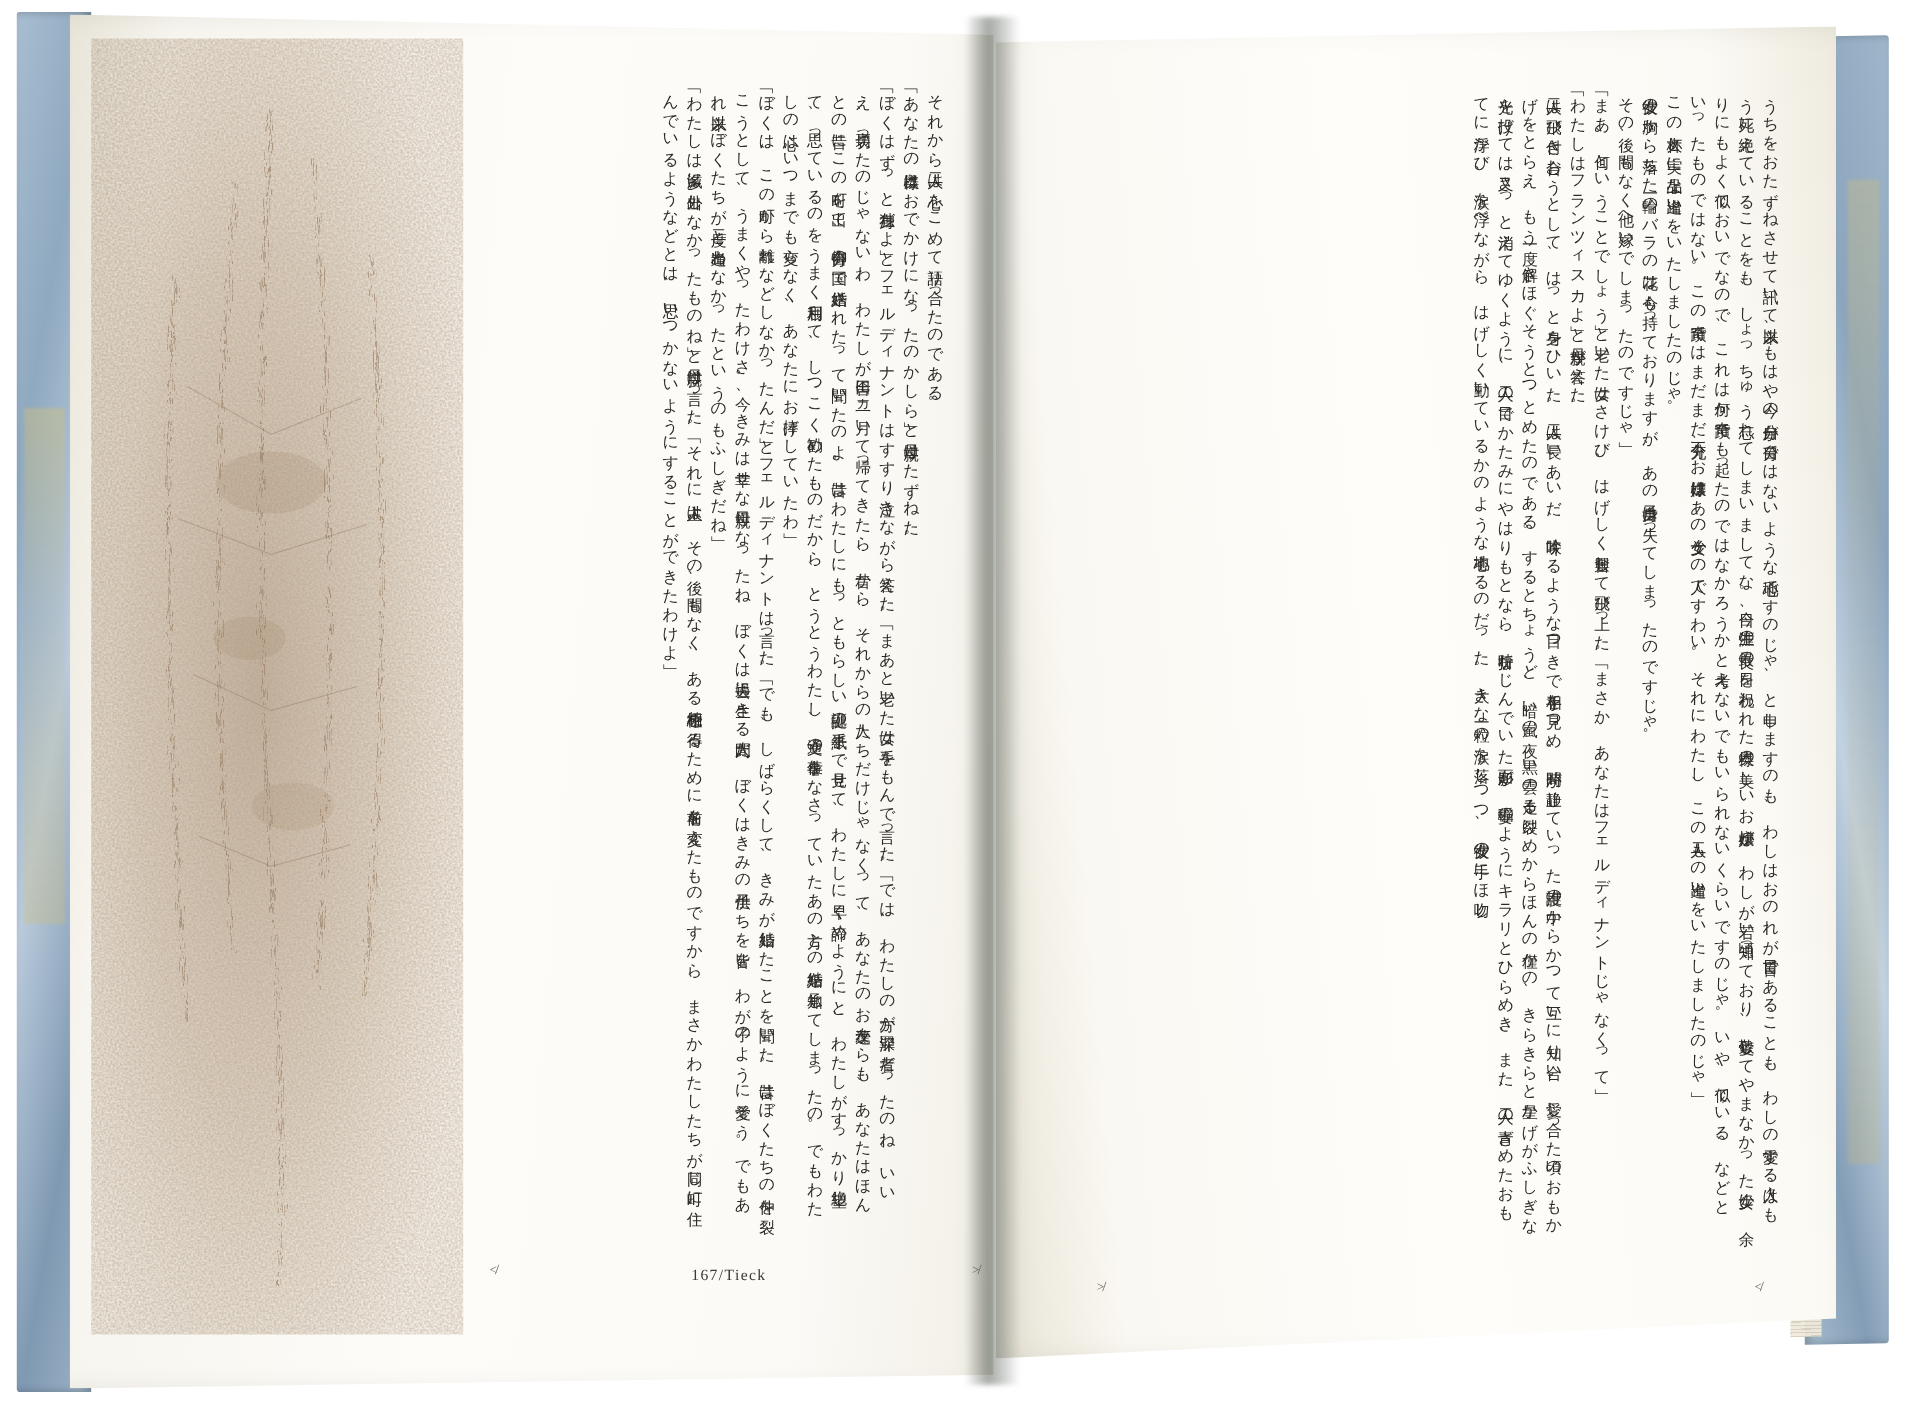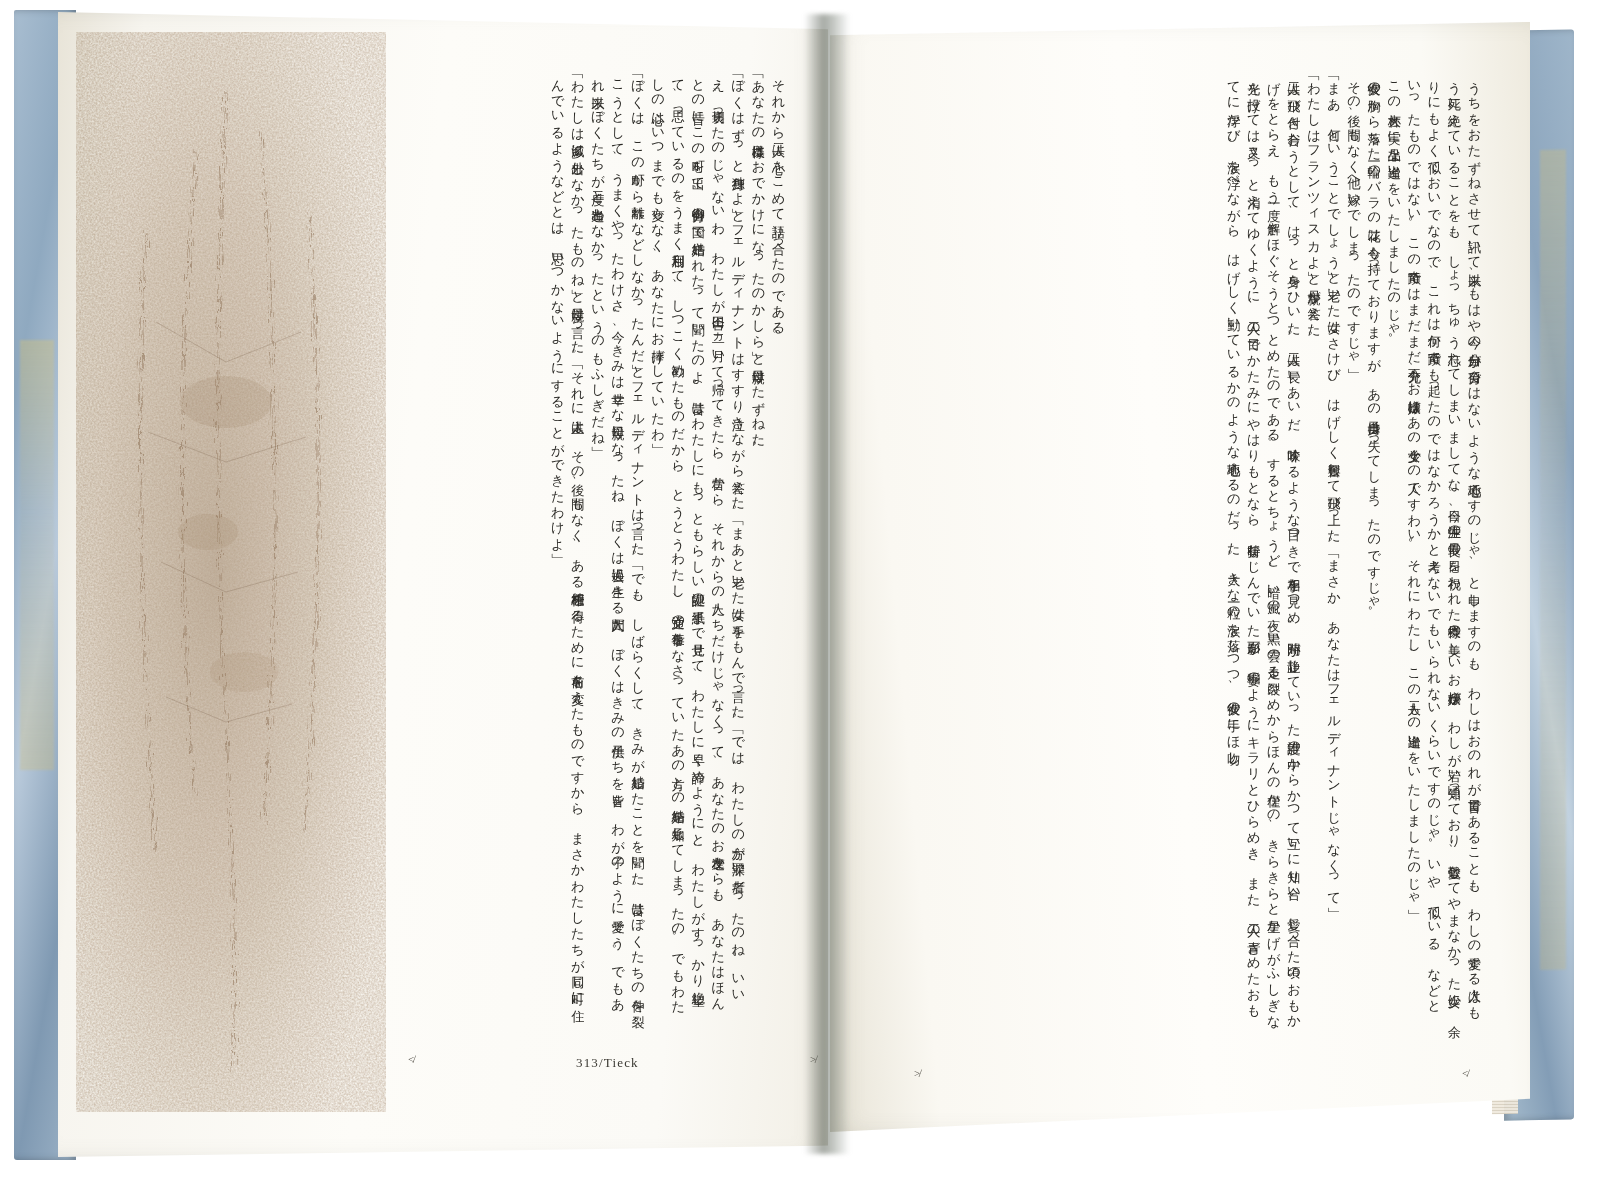--- a/index.html
+++ b/index.html
@@ -238,21 +238,21 @@
           <ellipse cx="168" cy="640" rx="34" ry="20" fill="#87653f" opacity="0.28"></ellipse>
         </g>
       </svg>
 
       <div class="text-block left-text">それから二人は心をこめて語り合ったのである。
 「あなたの奥様はおでかけになったのかしら」と母親はたずねた。
 「ぼくはずっと独身だよ」とフェルディナントはすすり泣きながら答えた。「まあと老いた女は手をもんで言った。「では、わたしの方が罪深い者だったのね。いいえ、裏切ったのじゃないわ、わたしが田舎に二ヵ月いて帰ってきたら、昔から、それからの人たちだけじゃなくって、あなたのお友達からも、あなたはほんとの昔にこの町を出て、御自分の国で結婚されたって聞いたのよ。昔はわたしにもっともらしい証拠の手紙まで見せて、わたしに早く諦めようにと、わたしがすっかり絶望して、思っているのをうまく利用して、しつこく勧めたものだから、とうとうわたし、文通の仕事をなさっていたあの方との結婚を承知してしまったの。でもわたしの心はいつまでも変らなく、あなたにお捧げしていたわ」
 「ぼくは、この町から離れなどしなかったんだ」とフェルディナントは言った。「でも、しばらくして、きみが結婚したことを聞いた。昔はぼくたちの仲を裂こうとして、うまくやったわけさ。今、きみは幸せな母親になったね、ぼくは過去に生きる人間だ。ぼくはきみの子供たちを皆を、わが子のように愛そう。でもあれ以来、ぼくたちが二度と出逢わなかったというのもふしぎだね」
 「わたしは滅多に外出しなかったものね」と母親は言った。「それに主人は、その後、間もなく、ある相続権を得るために名前を変えたものですから、まさかわたしたちが同じ町に住んでいるようなどとは、思いつかないようにすることができたわけよ」</div>
 
-      <div class="folio folio-left">313/Tieck</div>
+      <div class="folio folio-left">167/Tieck</div>
 
       <div class="corner-mark cm-a">≮</div>
       <div class="corner-mark cm-b">≯</div>
     </div>
 
     <div class="page-right">
 
       <div class="text-block right-text">うちをおたずねさせて訊いて以来、もはや今の自分が自分ではないような心地ですのじゃ、と申しますのも、わしはおのれが盲目であることも、わしの愛する人々はもう死に絶えていることをも、しょっちゅう忘れてしまいましてな。今日、生涯の最良の日を祝われた奥様の美しいお嬢様が、わしが若い頃知っており、敬愛してやまなかった少女に、余りにもよく似ておいでなので、これは何か奇蹟でも起ったのではなかろうかと考えないでもいられないくらいですのじゃ。いや、似ている、などといったものではない。この奇蹟ではまだまだ不充分、お嬢様はあの少女その人ですわい。それにわたし、この二人もの出逢いをいたしましたのじゃ」
 この大杯と実に上品な出逢いをいたしましたのじゃ。
 彼女の胸から落ちた一輪のバラの花は今も持っておりますが、あの子自身は失ってしまったのですじゃ。

